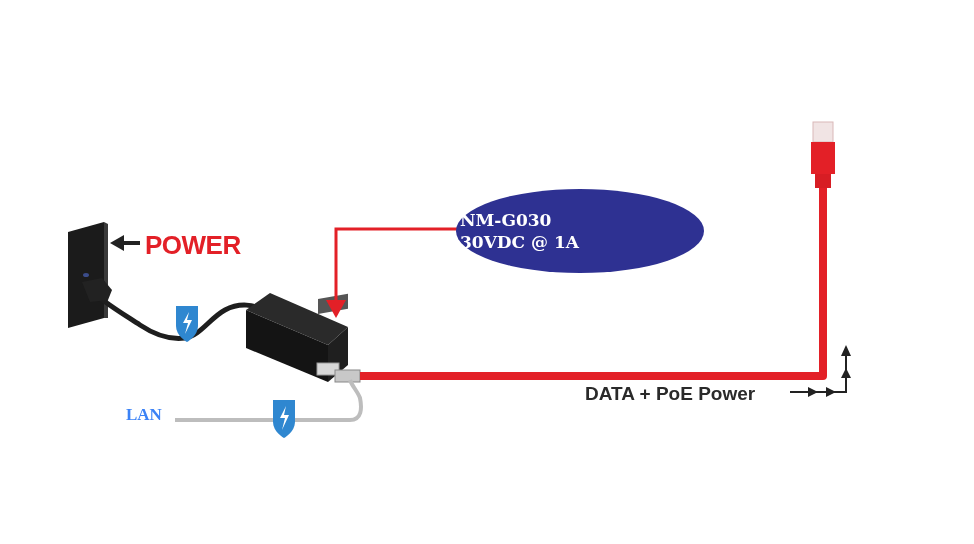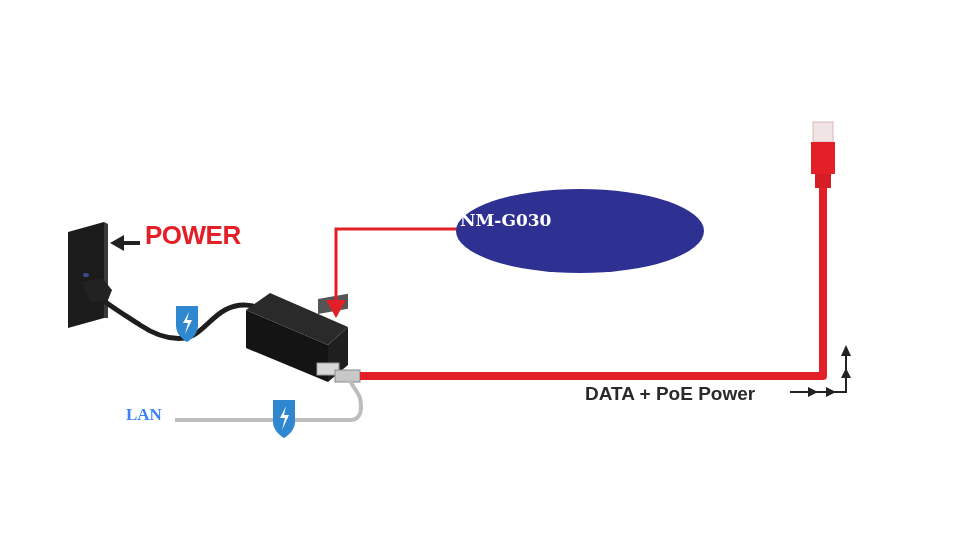--- a/index.html
+++ b/index.html
@@ -1,19 +1,19 @@
 <!DOCTYPE html>
 <html><head>
 <meta charset="utf-8">
 <style>
   html, body { margin:0; padding:0; background:#ffffff; }
   #stage { position:relative; width:974px; height:544px; overflow:hidden; background:#fff; }
   svg { position:absolute; left:0; top:0; }
   .lbl { position:absolute; white-space:nowrap; }
-  #power-label { left:145px; top:220px; font-family:"Liberation Sans", sans-serif; font-weight:bold; font-size:26px; color:#e32027; letter-spacing:-0.5px; }
+  #power-label { left:145px; top:230px; font-family:"Liberation Sans", sans-serif; font-weight:bold; font-size:26px; color:#e32027; letter-spacing:-0.5px; }
   #lan-label { left:126px; top:405px; font-family:"Liberation Serif", serif; font-weight:bold; font-size:17px; color:#3b82f6; }
   #data-label { left:585px; top:383px; font-family:"Liberation Sans", sans-serif; font-weight:bold; font-size:19px; color:#2a2a2a;text-align:right; }
   .oval-text { position:absolute; left:460px; width:240px; font-family:"DejaVu Serif", serif; font-weight:bold; font-size:17px; color:#fff; }
   #oval-line1 { top:210px; }
   #oval-line2 { top:232px; }
 </style>
 </head>
 <body>
 
 <div id="stage">
@@ -82,13 +82,14 @@
       <line x1="846" y1="393" x2="846" y2="348"></line>
       <polygon points="841,378 846,368 851,378" stroke="none"></polygon>
       <polygon points="841,356 846,345 851,356" stroke="none"></polygon>
     </g>
   </svg>
 
   <div class="lbl" id="power-label">POWER</div>
   <div class="lbl" id="lan-label">LAN</div>
   <div class="lbl" id="data-label">DATA + PoE Power</div>
   <div class="oval-text" id="oval-line1">NM-G030</div>
+  <div class="oval-text" id="oval-line2">30VDC @ 1A</div>
 </div>
 
 </body></html>

